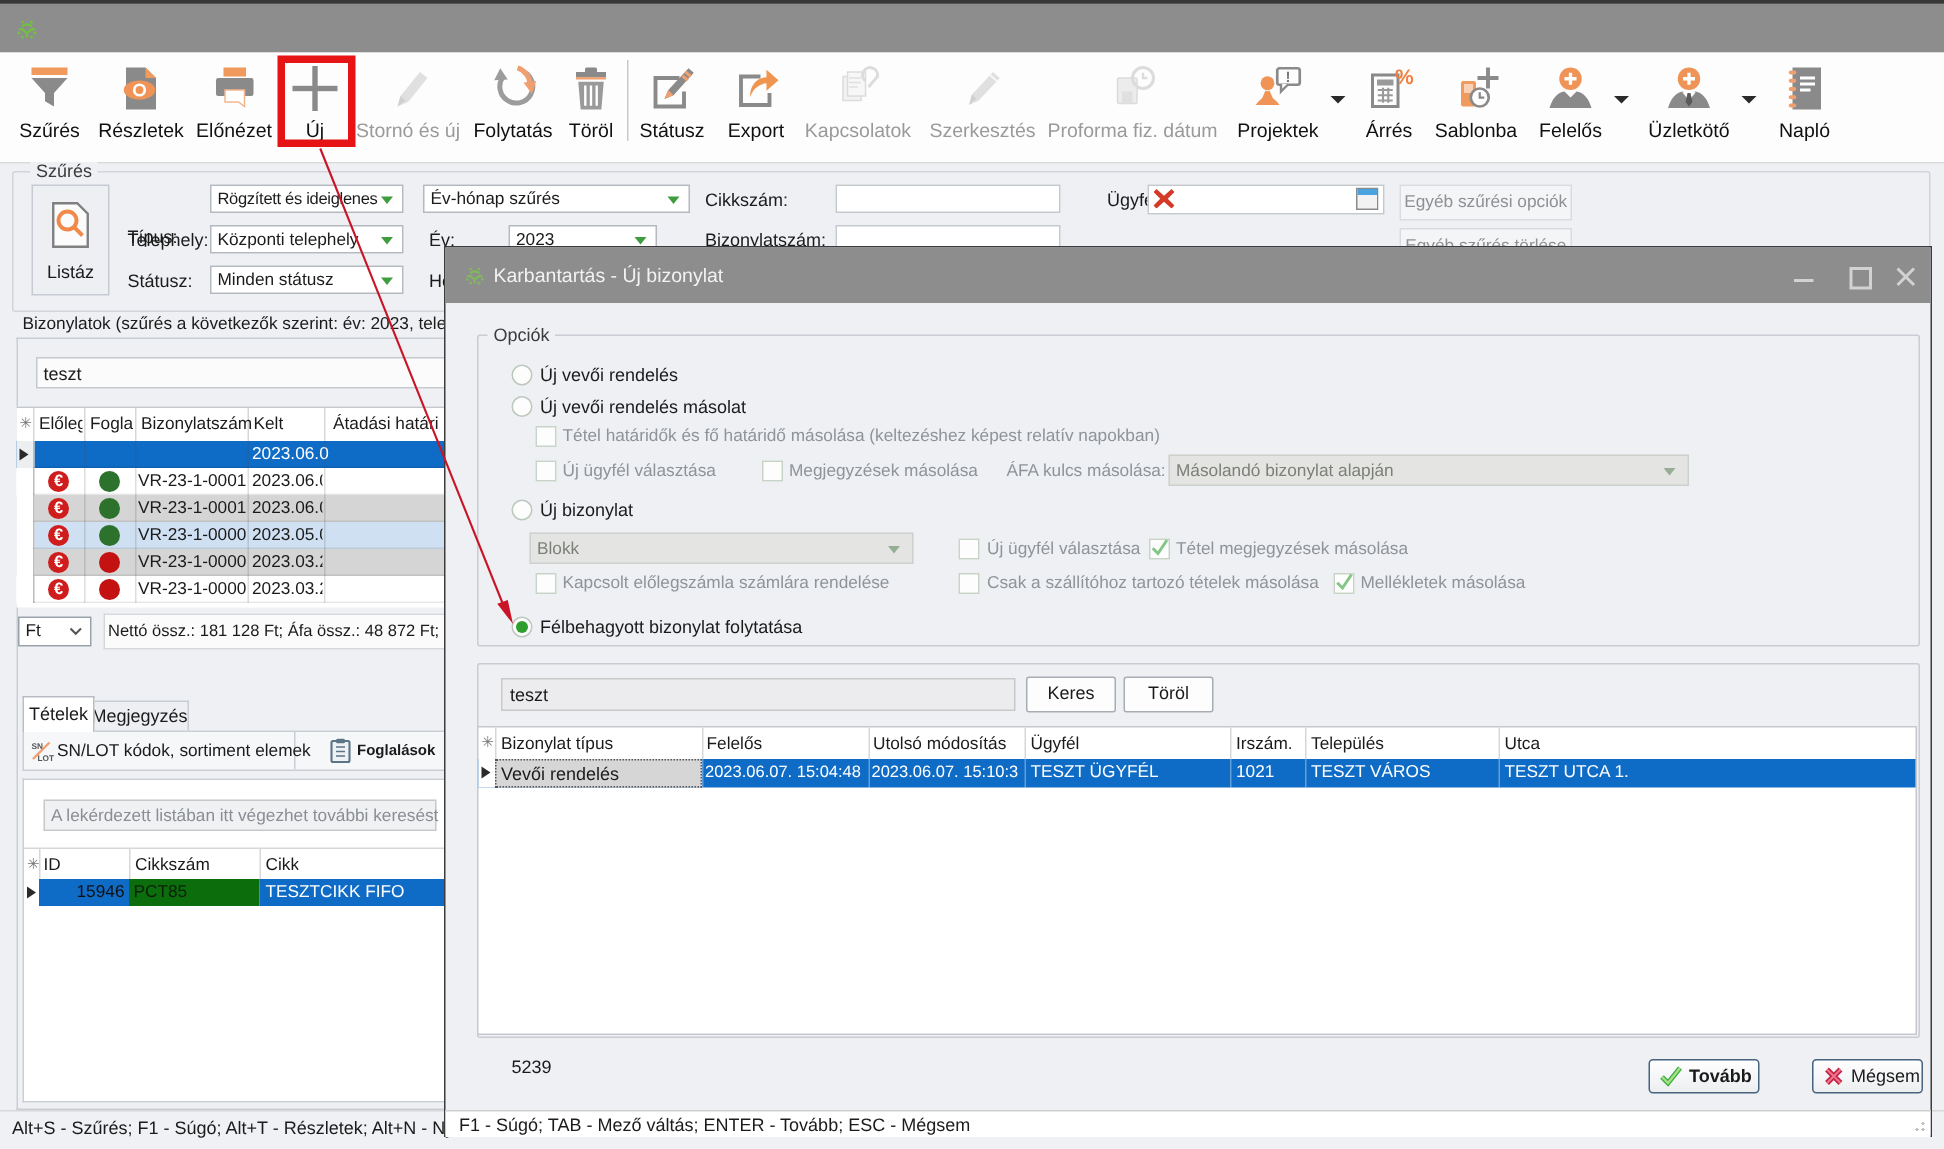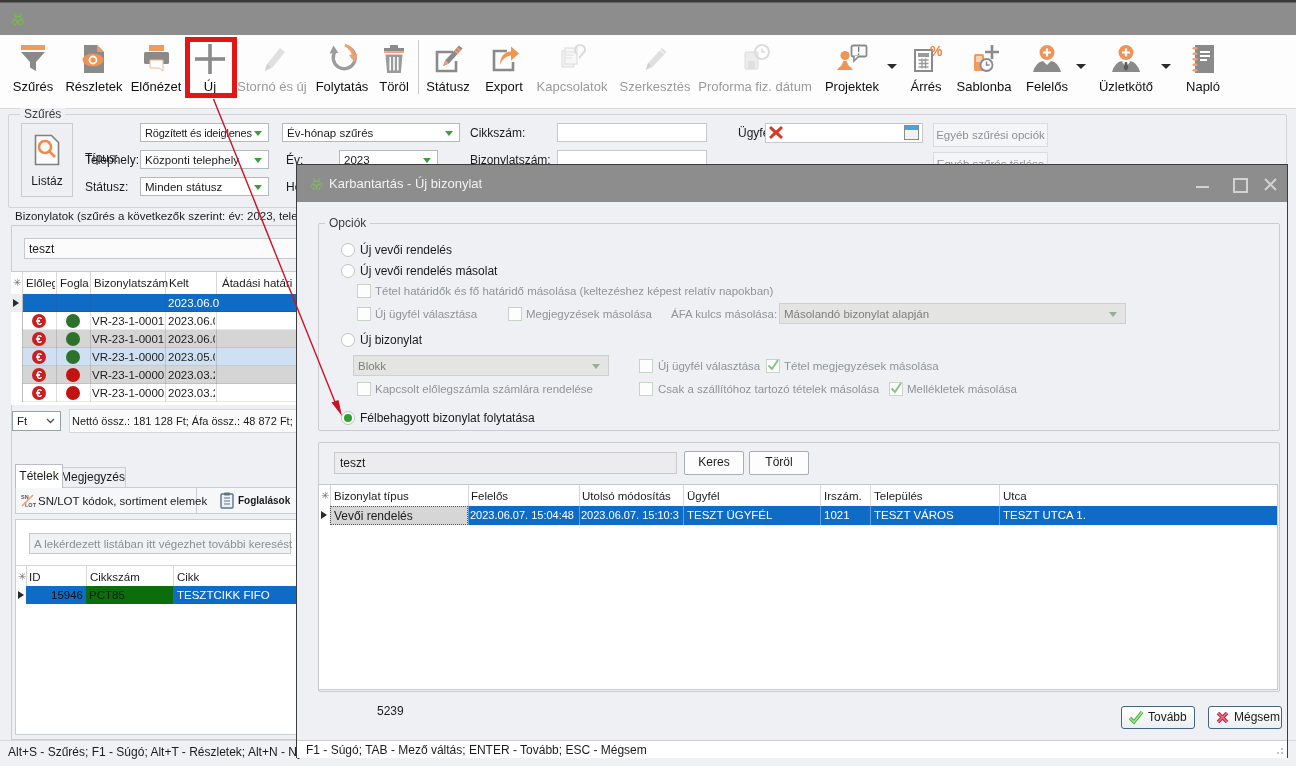--- a/index.html
+++ b/index.html
@@ -543,23 +543,23 @@
         <div class="cell" style="left:684px;top:2px;width:270px;color:#fff;">TESZT UTCA 1.</div>
         <div class="abs" style="left:149px;top:0;width:1px;height:19px;background:rgba(255,255,255,.35)"></div>
         <div class="abs" style="left:260px;top:0;width:1px;height:19px;background:rgba(255,255,255,.35)"></div>
         <div class="abs" style="left:364px;top:0;width:1px;height:19px;background:rgba(255,255,255,.35)"></div>
         <div class="abs" style="left:501px;top:0;width:1px;height:19px;background:rgba(255,255,255,.35)"></div>
         <div class="abs" style="left:551px;top:0;width:1px;height:19px;background:rgba(255,255,255,.35)"></div>
         <div class="abs" style="left:680px;top:0;width:1px;height:19px;background:rgba(255,255,255,.35)"></div>
       </div>
     </div>
 
-    <div class="lbl" style="left:44px;top:539px;margin-left:36px;">5239</div>
-
-    <div class="abs" style="left:824px;top:541px;width:72px;height:21px;background:linear-gradient(#ffffff,#eceef0);border:1px solid #46637f;border-radius:3px;">
+    <div class="lbl" style="left:44px;top:539px;">5239</div>
+
+    <div class="abs" style="left:802px;top:541px;width:72px;height:21px;background:linear-gradient(#ffffff,#eceef0);border:1px solid #46637f;border-radius:3px;font-weight:bold;">
       <svg class="abs" style="left:6px;top:3px" width="16" height="15" viewBox="0 0 16 15">
           <path d="M2 8 L6 12 L14 2" fill="none" stroke="#3fae3f" stroke-width="3.4"></path>
           <path d="M2 8 L6 12 L14 2" fill="none" stroke="#a8e08a" stroke-width="1.6"></path>
         </svg>
       <div class="lbl" style="left:26px;top:3px;">Tovább</div>
     </div>
     <div class="abs" style="left:911px;top:541px;width:72px;height:21px;background:linear-gradient(#ffffff,#eceef0);border:1px solid #46637f;border-radius:3px;">
       <svg class="abs" style="left:6px;top:3px" width="15" height="15" viewBox="0 0 15 15">
           <path d="M3 3 L12 12 M12 3 L3 12" stroke="#c22545" stroke-width="3.6"></path>
           <path d="M3 3 L12 12 M12 3 L3 12" stroke="#f0728c" stroke-width="1.4"></path>

